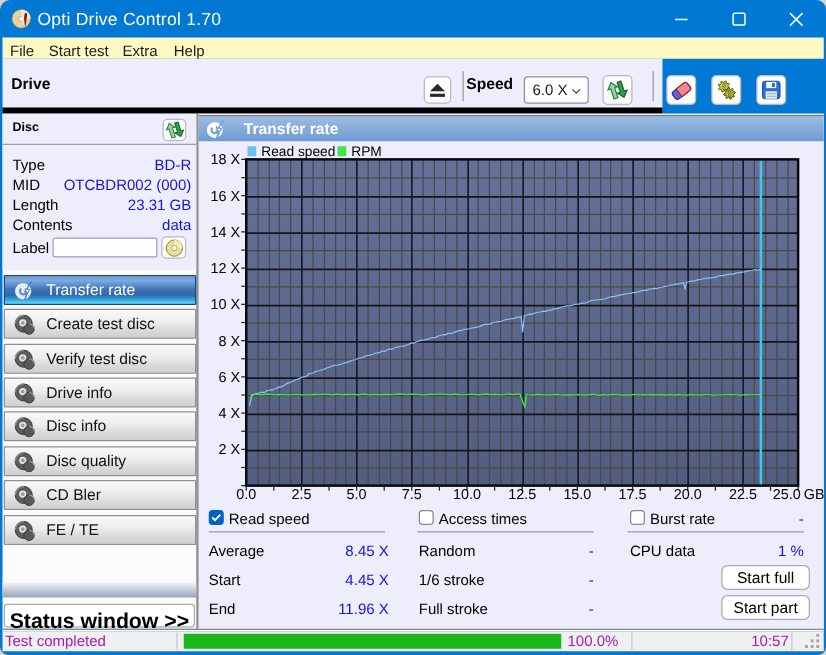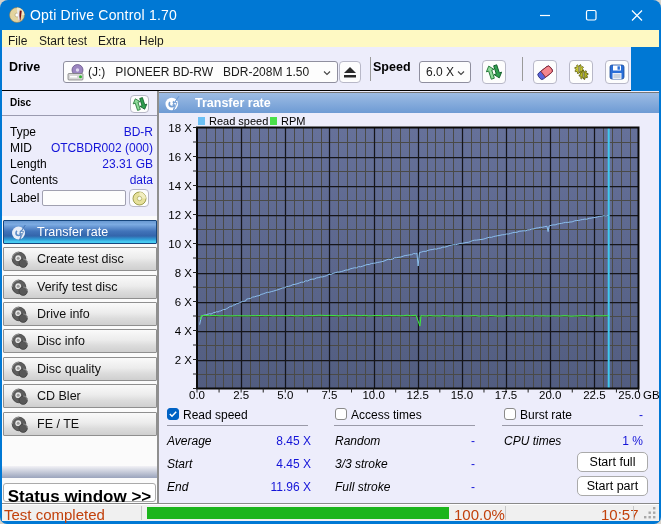--- a/index.html
+++ b/index.html
@@ -6,21 +6,21 @@
 .page{position:relative;width:661px;height:524px;overflow:hidden;}
 .win{position:absolute;inset:0;border-radius:8px 8px 7px 7px;background:#0078d4;overflow:hidden;}
 .abs{position:absolute;}
 
 .title{position:absolute;left:30px;top:7px;color:#fff;font-size:14px;letter-spacing:0.2px;}
 .wbtn{position:absolute;top:0;width:46px;height:30px;}
 
 .menubar{position:absolute;left:2px;top:30px;width:657px;height:17px;background:#fef9c3;font-size:12px;color:#1a1a1a;}
 .menubar span{position:absolute;top:4px;}
 
-.toolbar{position:absolute;left:2px;top:47px;width:629px;height:44px;background:#ededfb;border-bottom:1px solid #000000;}
+.toolbar{position:absolute;left:2px;top:47px;width:528px;height:44px;background:#ededfb;border-bottom:5px solid #000000;}
 .tbtn{position:absolute;background:#fdfdfd;border:1px solid #b8b8c8;border-radius:4px;}
 .combo{position:absolute;background:#fdfdfd;border:1px solid #8f8f9f;border-radius:3px;font-size:12px;color:#1a1a1a;}
 .chev{position:absolute;width:8px;height:8px;}
 .lbl{font-weight:bold;font-size:12.5px;color:#000;}
 
 .main{position:absolute;left:2px;top:91px;width:657px;height:412px;background:#fbfbfb;}
 .discpanel{position:absolute;left:0;top:0;width:155px;height:125px;background:#ededfb;}
 .vsep{position:absolute;left:155px;top:0;width:2px;height:412px;background:#8f8f8f;}
 .rightpanel{position:absolute;left:157px;top:0;width:500px;height:412px;background:#ededfb;}
 .row{position:absolute;font-size:12px;color:#000;}
@@ -30,25 +30,25 @@
 .sbtn .ic{position:absolute;left:7px;top:3px;}
 .sbtn .tx{position:absolute;left:33px;top:4px;}
 .sbtn.sel{border-color:#17477e;background:linear-gradient(#6999d2 0%,#7cabe2 16%,#4274ba 46%,#3365ab 68%,#2f9fd8 84%,#4ed2f6 96%,#3ec8ee 100%);color:#fff;}
 
 .chead{position:absolute;left:157px;top:1px;width:500px;height:21px;background:linear-gradient(#9dbce4,#6e9bd4);border-top:1px solid #777;color:#fff;font-weight:bold;font-size:12.5px;}
 
 .ckrow{position:absolute;font-size:12px;color:#000;}
 .ck{position:absolute;width:12px;height:12px;border:1px solid #8a8a8a;border-radius:3px;background:#fff;overflow:hidden;}
 .ck.on{background:#0062c4;border-color:#0062c4;}
 .uline{position:absolute;height:1px;background:#9a9aa8;}
-.statlbl{position:absolute;font-size:12px;color:#000;font-style:italic;}
+.statlbl{position:absolute;font-size:12px;color:#000;}
 .statval{position:absolute;font-size:12px;color:#1414d8;text-align:right;}
 .pbtn{position:absolute;left:419px;width:71px;height:20px;background:#fff;border:1px solid #aaa;border-radius:5px;text-align:center;font-size:12.5px;color:#000;line-height:18px;}
 
-.sbar{position:absolute;left:2px;top:505px;width:657px;height:16px;background:#f0f0f0;font-size:15px;color:#c2410c;}
+.sbar{position:absolute;left:2px;top:505px;width:657px;height:16px;background:#f0f0f0;font-size:12px;color:#a21caf;}
 .sline{position:absolute;left:2px;top:503px;width:657px;height:2px;background:#fff;border-top:1px solid #8a8a8a;}
 .ssep{position:absolute;top:1px;width:1px;height:14px;background:#c8c8c8;}
 </style></head><body>
 <div class="page">
 <div class="win">
 
   <svg class="abs" style="left:9px;top:7px" width="16" height="16" viewBox="0 0 16 16">
     <circle cx="8" cy="8" r="7.5" fill="#e3d49f"></circle>
     <circle cx="8" cy="8" r="7.5" fill="none" stroke="#8a7b50" stroke-width="0.6"></circle>
     <path d="M8 .5A7.5 7.5 0 0 1 15.5 8L8 8Z" fill="#f2e8c4"></path>
@@ -69,34 +69,20 @@
 
   <div class="menubar">
     <span style="left:6px">File</span>
     <span style="left:37px">Start test</span>
     <span style="left:96px">Extra</span>
     <span style="left:137px">Help</span>
   </div>
 
   <div class="toolbar">
     <div class="lbl" style="position:absolute;left:7px;top:13px">Drive</div>
-    <div class="combo" style="left:61px;top:14px;width:275px;height:22px;">
-      <svg class="abs" style="left:3px;top:2px" width="18" height="17" viewBox="0 0 18 17">
-        <circle cx="10.5" cy="6" r="5.5" fill="#9b85c0"></circle>
-        <circle cx="10.5" cy="6" r="5.5" fill="none" stroke="#5d4a80" stroke-width="0.7"></circle>
-        <circle cx="10.5" cy="6" r="1.7" fill="#e0d8f0"></circle>
-        <rect x="1" y="9.5" width="15" height="6.5" rx="1" fill="#d8d8d8" stroke="#707070" stroke-width="0.7"></rect>
-        <rect x="3" y="12" width="7" height="1.5" fill="#fff"></rect>
-        <circle cx="13.5" cy="12.8" r="1.5" fill="#2fb52f"></circle>
-      </svg>
-      <span style="position:absolute;left:24px;top:3px">(J:)&nbsp;&nbsp; PIONEER BD-RW &nbsp;&nbsp;BDR-208M 1.50</span>
-      <svg class="chev" style="right:6px;top:7px" viewBox="0 0 8 8">
-            <path d="M1 2.5 4 5.5 7 2.5" fill="none" stroke="#444" stroke-width="1.1"></path>
-          </svg>
-    </div>
     <div class="tbtn" style="left:337px;top:14px;width:22px;height:22px;">
       <svg class="abs" style="left:3px;top:4px" width="14" height="13" viewBox="0 0 14 13">
             <path d="M7 1 13 7 1 7Z" fill="#2a2a2a"></path>
             <rect x="1" y="9" width="12" height="2.5" fill="#2a2a2a"></rect>
           </svg>
     </div>
     <div class="abs" style="left:368px;top:10px;width:1px;height:24px;background:#9a9a9a"></div>
     <div class="lbl" style="position:absolute;left:371px;top:13px">Speed</div>
     <div class="combo" style="left:417px;top:14px;width:52px;height:22px;">
       <span style="position:absolute;left:6px;top:3px">6.0 X</span>
@@ -434,26 +420,26 @@
 
     <div class="statlbl" style="left:165px;top:343px">Average</div>
         <div class="statval" style="left:230px;top:343px;width:79px">8.45 X</div>
     <div class="statlbl" style="left:165px;top:366px">Start</div>
         <div class="statval" style="left:230px;top:366px;width:79px">4.45 X</div>
     <div class="statlbl" style="left:165px;top:389px">End</div>
         <div class="statval" style="left:230px;top:389px;width:79px">11.96 X</div>
 
     <div class="statlbl" style="left:333px;top:343px">Random</div>
         <div class="statval" style="left:400px;top:343px;width:73px">-</div>
-    <div class="statlbl" style="left:333px;top:366px">3/3 stroke</div>
+    <div class="statlbl" style="left:333px;top:366px">1/6 stroke</div>
         <div class="statval" style="left:400px;top:366px;width:73px">-</div>
     <div class="statlbl" style="left:333px;top:389px">Full stroke</div>
         <div class="statval" style="left:400px;top:389px;width:73px">-</div>
 
-    <div class="statlbl" style="left:502px;top:343px">CPU times</div>
+    <div class="statlbl" style="left:502px;top:343px">CPU data</div>
         <div class="statval" style="left:560px;top:343px;width:81px">1 %</div>
     <div class="pbtn" style="left:575px;top:361px;width:71px;">Start full</div>
     <div class="pbtn" style="left:575px;top:385px;width:71px;">Start part</div>
   </div>
 
   <div class="sline"></div>
   <div class="sbar">
     <span style="position:absolute;left:2px;top:1px">Test completed</span>
     <div class="ssep" style="left:139px"></div>
     <div class="abs" style="left:145px;top:2px;width:302px;height:12px;background:#1cb51c"></div>

